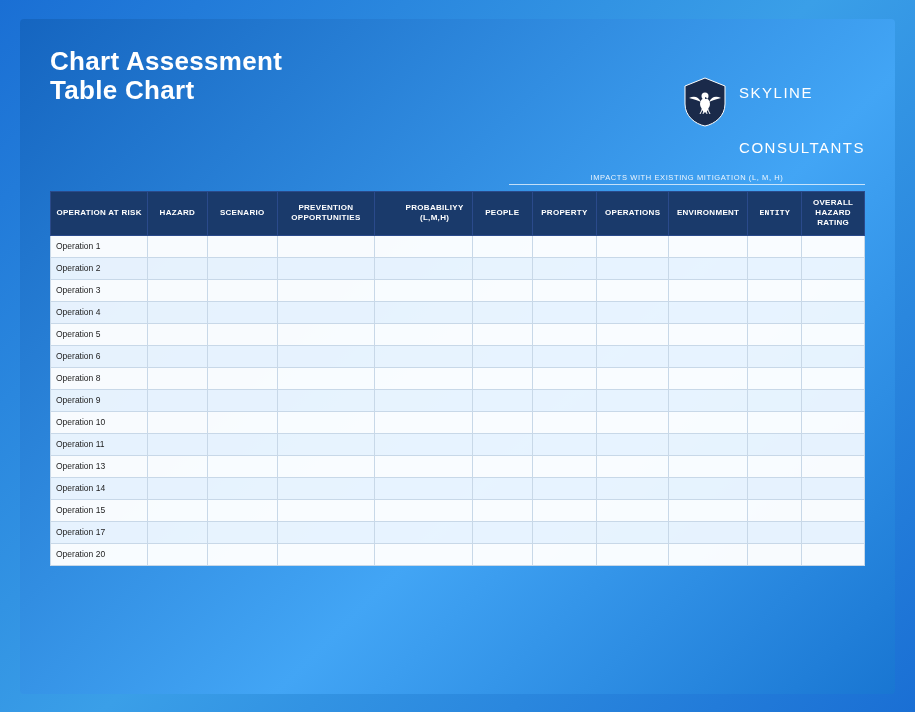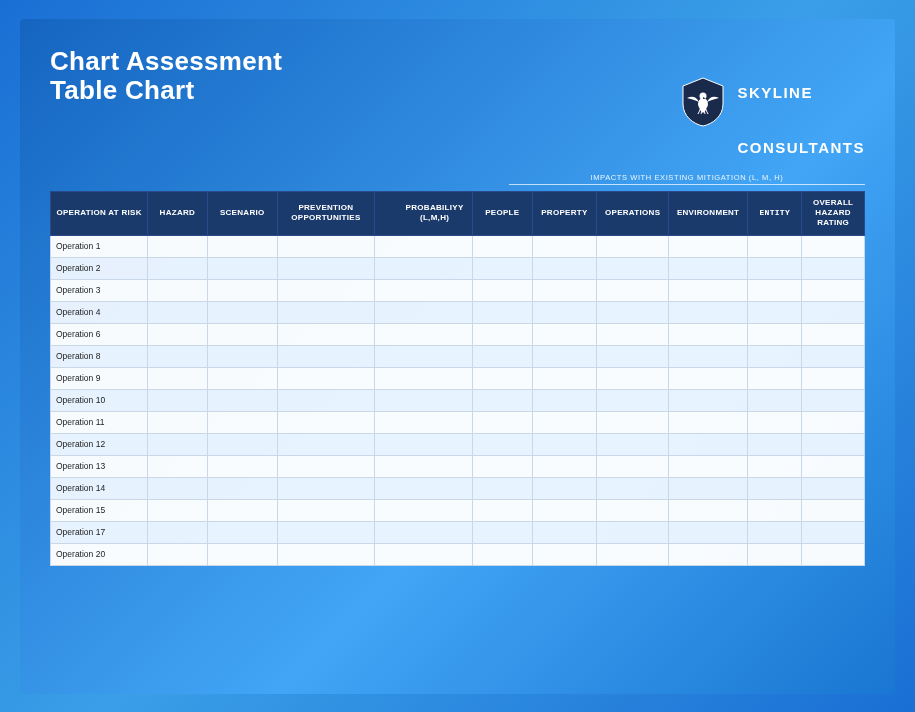--- a/index.html
+++ b/index.html
@@ -57,21 +57,21 @@
     }
 
     .company-name {
       display: flex;
       flex-direction: column;
       line-height: 1.2;
     }
 
     .company-name span {
       font-size: 15px;
-      font-weight: 700;
+      font-weight: 400;
       color: #fff;
       letter-spacing: 1.5px;
       margin-top: 37px;
     }
 
     .table-wrapper {
       flex: 1;
       overflow: hidden;
     }
 
@@ -248,20 +248,33 @@
             <td></td>
             <td></td>
             <td></td>
             <td></td>
             <td></td>
             <td></td>
             <td></td>
             <td></td>
           </tr>
           <tr>
+            <td>Operation 5</td>
+            <td></td>
+            <td></td>
+            <td></td>
+            <td></td>
+            <td></td>
+            <td></td>
+            <td></td>
+            <td></td>
+            <td></td>
+            <td></td>
+          </tr>
+          <tr>
             <td>Operation 6</td>
             <td></td>
             <td></td>
             <td></td>
             <td></td>
             <td></td>
             <td></td>
             <td></td>
             <td></td>
             <td></td>
@@ -301,33 +314,20 @@
             <td></td>
             <td></td>
             <td></td>
             <td></td>
             <td></td>
             <td></td>
             <td></td>
           </tr>
           <tr>
             <td>Operation 11</td>
-            <td></td>
-            <td></td>
-            <td></td>
-            <td></td>
-            <td></td>
-            <td></td>
-            <td></td>
-            <td></td>
-            <td></td>
-            <td></td>
-          </tr>
-          <tr>
-            <td>Operation 12</td>
             <td></td>
             <td></td>
             <td></td>
             <td></td>
             <td></td>
             <td></td>
             <td></td>
             <td></td>
             <td></td>
             <td></td>

